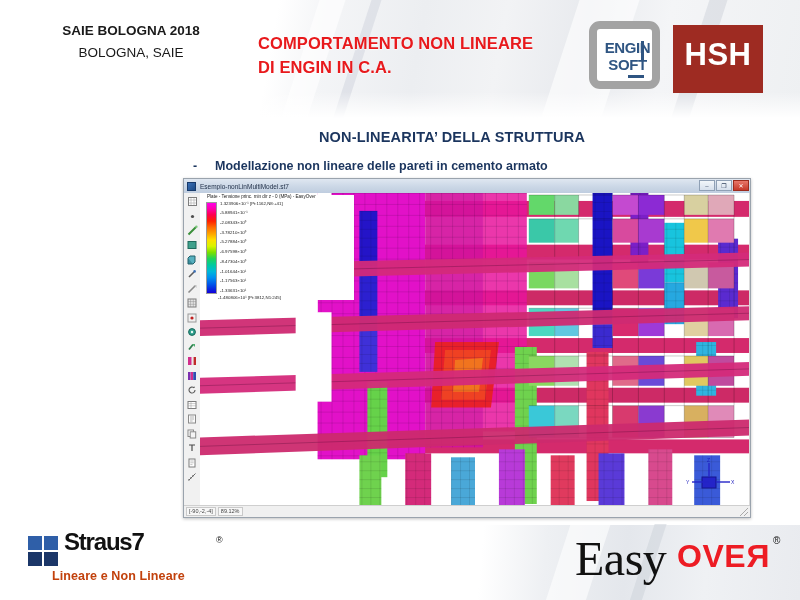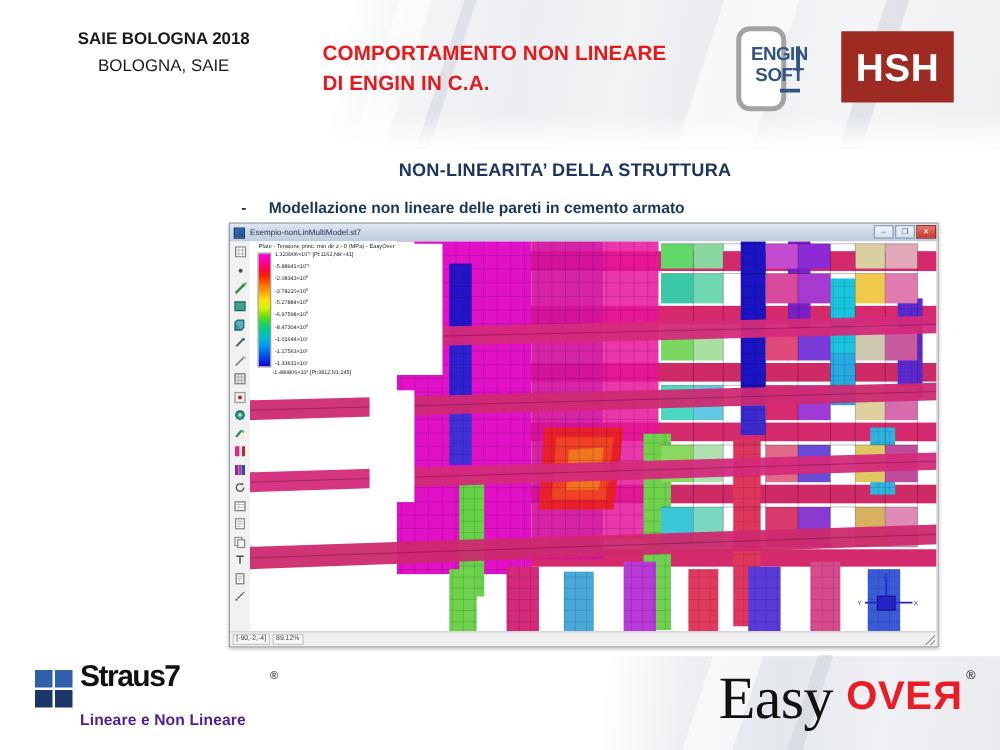--- a/index.html
+++ b/index.html
@@ -51,35 +51,35 @@
   
   .main-title{
     position:absolute;left:258px;top:31px;width:322px;
     text-align:left;color:#e8191c;font-weight:bold;
     font-size:16.5px;line-height:24px;letter-spacing:.1px;
     text-shadow:0 1px 1px rgba(255,255,255,.8);
   }
 
   
   .enginsoft{
-    position:absolute;left:589px;top:21px;width:40px;height:68px;
-    border:4px solid #a3a3a3;border-radius:11px;background:#ffffff;
+    position:absolute;left:589px;top:21px;width:71px;height:68px;
+    border:8px solid #a3a3a3;border-radius:11px;background:#ffffff;
     box-sizing:border-box;
   }
   .enginsoft .txt{
     position:absolute;left:0;top:11px;width:61px;text-align:center;
     color:#2f5582;font-weight:bold;font-size:15px;line-height:16.5px;
     letter-spacing:-.4px;
   }
   .enginsoft .bar1{position:absolute;left:44px;top:12px;width:3px;height:20px;background:#2f5582;}
   .enginsoft .bar2{position:absolute;left:31px;top:46px;width:16px;height:3px;background:#2f5582;}
 
   
   .hsh{
-    position:absolute;left:673px;top:25px;width:90px;height:57px;
+    position:absolute;left:673px;top:25px;width:90px;height:68px;
     background:#9e2b22;
   }
   .hsh .txt{
     position:absolute;left:0;top:10px;width:90px;text-align:center;
     color:#ffffff;font-weight:bold;font-size:31px;line-height:40px;
     letter-spacing:.5px;font-family:"Liberation Sans",sans-serif;
   }
 
   
   .sec-title{
@@ -109,22 +109,22 @@
   .straus7 .c-rb{left:16px;top:16px;background:#1b3668;}
   .straus7 .word{
     position:absolute;left:36px;top:-3px;
     font-family:"Liberation Sans",sans-serif;font-weight:bold;
     font-size:24px;color:#111111;letter-spacing:-1.2px;
   }
   .straus7 .reg{
     position:absolute;left:188px;top:4px;font-size:9px;color:#111;
   }
   .straus7 .sub{
-    position:absolute;left:36px;top:38px;
-    font-size:12.5px;font-weight:bold;color:#4c1d95;letter-spacing:.1px;
+    position:absolute;left:24px;top:38px;
+    font-size:12.5px;font-weight:bold;color:#c2410c;letter-spacing:.1px;
   }
 
   
   .easyover{position:absolute;left:575px;top:533px;width:210px;height:48px;}
   .easyover .easy{
     position:absolute;left:0;top:-2px;
     font-family:"Liberation Serif",serif;font-size:48px;color:#111111;
     letter-spacing:-.5px;
   }
   .easyover .over{

